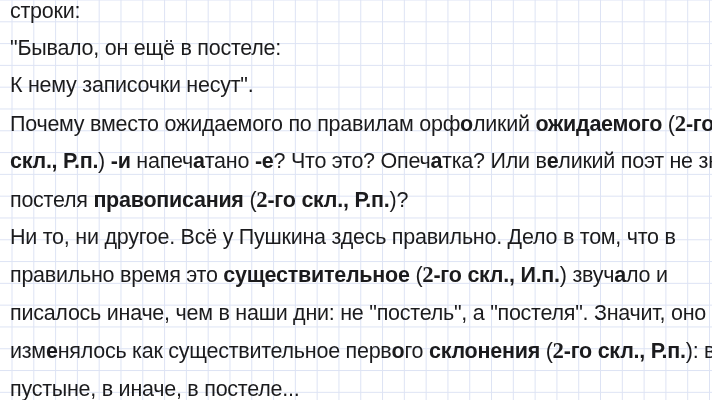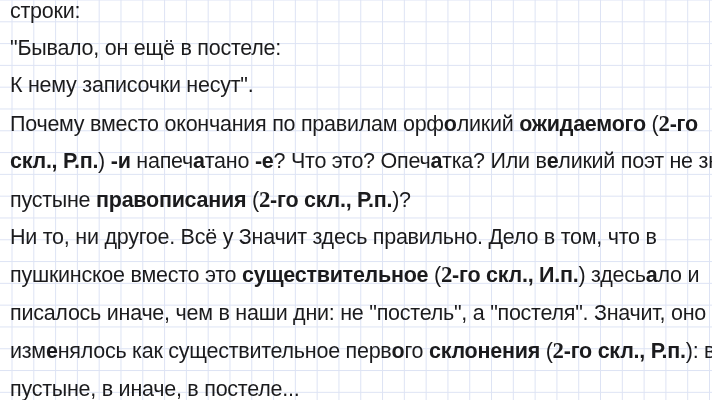--- a/index.html
+++ b/index.html
@@ -46,22 +46,22 @@
   }
 </style>
 </head>
 <body>
 
 <div class="page">
   <div class="text-block">
       <div class="line"><span class="seg-regular">строки:</span></div>
       <div class="line"><span class="seg-regular">"Бывало, он ещё в постеле:</span></div>
       <div class="line"><span class="seg-regular">К нему записочки несут".</span></div>
-      <div class="line"><span class="seg-regular">Почему вместо окончания по правилам орф</span><span class="seg-bold">о</span><span class="seg-regular">ликий </span><span class="seg-bold">ожидаемого</span><span class="seg-regular"> (</span><span class="seg-bold-serif">2</span><span class="seg-bold">-го</span></div>
+      <div class="line"><span class="seg-regular">Почему вместо ожидаемого по правилам орф</span><span class="seg-bold">о</span><span class="seg-regular">ликий </span><span class="seg-bold">ожидаемого</span><span class="seg-regular"> (</span><span class="seg-bold-serif">2</span><span class="seg-bold">-го</span></div>
       <div class="line"><span class="seg-bold">скл., Р.п.</span><span class="seg-regular">) </span><span class="seg-bold">-и</span><span class="seg-regular"> напеч</span><span class="seg-bold">а</span><span class="seg-regular">тано </span><span class="seg-bold">-е</span><span class="seg-regular">? Что это? Опеч</span><span class="seg-bold">а</span><span class="seg-regular">тка? Или в</span><span class="seg-bold">е</span><span class="seg-regular">ликий поэт не знал</span></div>
-      <div class="line"><span class="seg-regular">пустыне </span><span class="seg-bold">правописания</span><span class="seg-regular"> (</span><span class="seg-bold-serif">2</span><span class="seg-bold">-го скл., Р.п.</span><span class="seg-regular">)?</span></div>
-      <div class="line"><span class="seg-regular">Ни то, ни другое. Всё у Значит здесь правильно. Дело в том, что в</span></div>
-      <div class="line"><span class="seg-regular">пушкинское вместо это </span><span class="seg-bold">существительное</span><span class="seg-regular"> (</span><span class="seg-bold-serif">2</span><span class="seg-bold">-го скл., И.п.</span><span class="seg-regular">) здесь</span><span class="seg-bold">а</span><span class="seg-regular">ло и</span></div>
+      <div class="line"><span class="seg-regular">постеля </span><span class="seg-bold">правописания</span><span class="seg-regular"> (</span><span class="seg-bold-serif">2</span><span class="seg-bold">-го скл., Р.п.</span><span class="seg-regular">)?</span></div>
+      <div class="line"><span class="seg-regular">Ни то, ни другое. Всё у Пушкина здесь правильно. Дело в том, что в</span></div>
+      <div class="line"><span class="seg-regular">правильно время это </span><span class="seg-bold">существительное</span><span class="seg-regular"> (</span><span class="seg-bold-serif">2</span><span class="seg-bold">-го скл., И.п.</span><span class="seg-regular">) звуч</span><span class="seg-bold">а</span><span class="seg-regular">ло и</span></div>
       <div class="line"><span class="seg-regular">писалось иначе, чем в наши дни: не "постель", а "постеля". Значит, оно и</span></div>
       <div class="line"><span class="seg-regular">изм</span><span class="seg-bold">е</span><span class="seg-regular">нялось как существительное перв</span><span class="seg-bold">о</span><span class="seg-regular">го </span><span class="seg-bold">склонения</span><span class="seg-regular"> (</span><span class="seg-bold-serif">2</span><span class="seg-bold">-го скл., Р.п.</span><span class="seg-regular">): в</span></div>
       <div class="line"><span class="seg-regular">пустыне, в иначе, в постеле...</span></div>
     </div>
 </div>
 
 </body></html>

